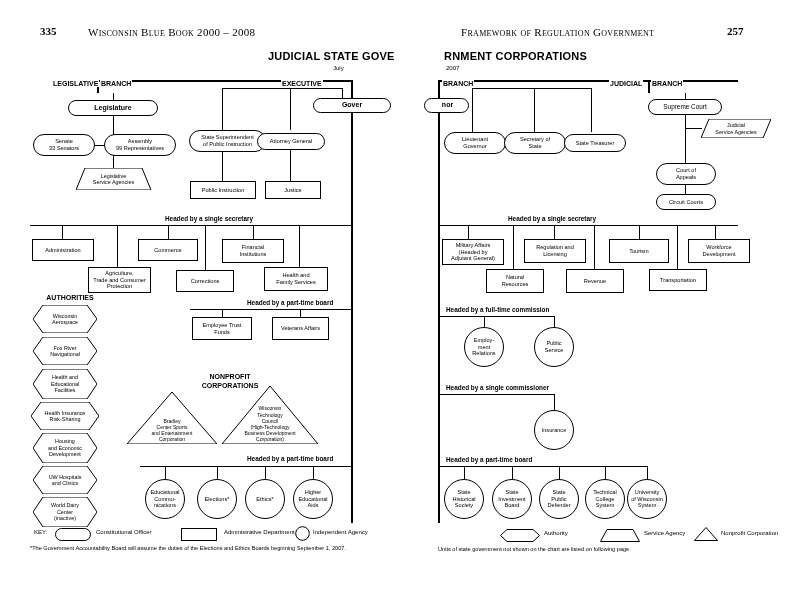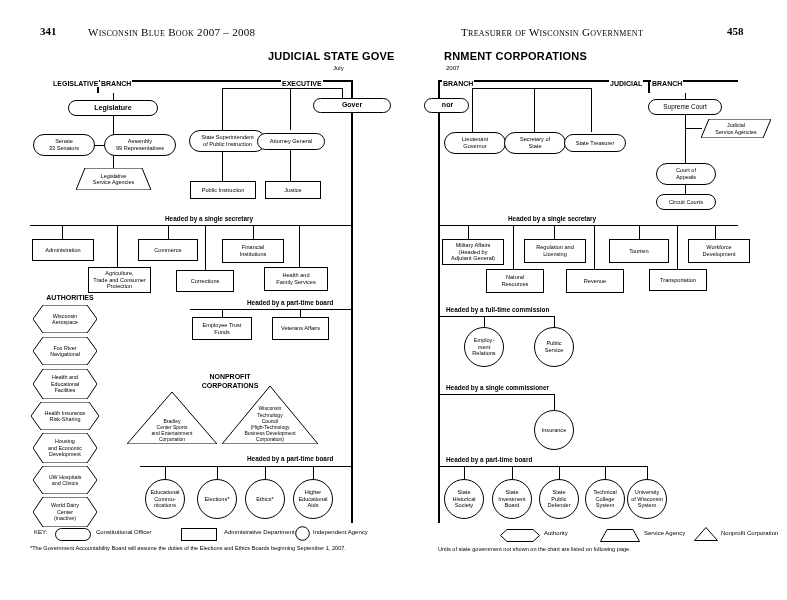--- a/index.html
+++ b/index.html
@@ -69,22 +69,22 @@
   .keyrow{position:absolute;font:6px "Liberation Sans",sans-serif;white-space:nowrap;}
   .keylabel{position:absolute;font:6px "Liberation Sans",sans-serif;white-space:nowrap;}
   .footnote{position:absolute;font:5.6px "Liberation Sans",sans-serif;white-space:nowrap;}
   .keyshape{position:absolute;}
 </style>
 </head>
 <body>
 
 <div class="page" id="page-left">
 
-  <div class="folio" style="left:40px;">341</div>
-  <div class="runhead" style="left:88px;">Wisconsin Blue Book 2007 – 2008</div>
+  <div class="folio" style="left:40px;">335</div>
+  <div class="runhead" style="left:88px;">Wisconsin Blue Book 2000 – 2008</div>
 
   <div class="chart-title" style="left:268px;top:50px;">JUDICIAL STATE GOVE</div>
   <div class="chart-date" style="left:333px;top:65px;">July</div>
 
   <div class="ln hr2" style="left:97px;top:80px;width:256px;"></div>
   <div class="ln vr2" style="left:351px;top:80px;height:443px;"></div>
   <div class="ln vr2" style="left:97px;top:80px;height:13px;"></div>
 
   <div class="branchlabel" style="left:52px;top:80px;">LEGISLATIVE</div>
   <div class="branchlabel" style="left:100px;top:80px;">BRANCH</div>
@@ -307,22 +307,22 @@
         <circle cx="7.5" cy="7.5" r="6.8" fill="#fff" stroke="#000"></circle>
       </svg>
   </div>
   <div class="keylabel" style="left:313px;top:529px;">Independent Agency</div>
 
   <div class="footnote" style="left:30px;top:545px;">*The Government Accountability Board will assume the duties of the Elections and Ethics Boards beginning September 1, 2007.</div>
 </div>
 
 <div class="page" id="page-right">
 
-  <div class="folio" style="left:333px;">458</div>
-  <div class="runhead" style="left:67px;">Treasurer of Wisconsin Government</div>
+  <div class="folio" style="left:333px;">257</div>
+  <div class="runhead" style="left:67px;">Framework of Regulation Government</div>
 
   <div class="chart-title" style="left:50px;top:50px;">RNMENT CORPORATIONS</div>
   <div class="chart-date" style="left:52px;top:65px;">2007</div>
 
   <div class="ln hr2" style="left:44px;top:80px;width:300px;"></div>
   <div class="ln vr2" style="left:44px;top:80px;height:443px;"></div>
   <div class="ln vr2" style="left:254px;top:80px;height:13px;"></div>
 
   <div class="branchlabel" style="left:48px;top:80px;">BRANCH</div>
   <div class="branchlabel" style="left:215px;top:80px;">JUDICIAL</div>

